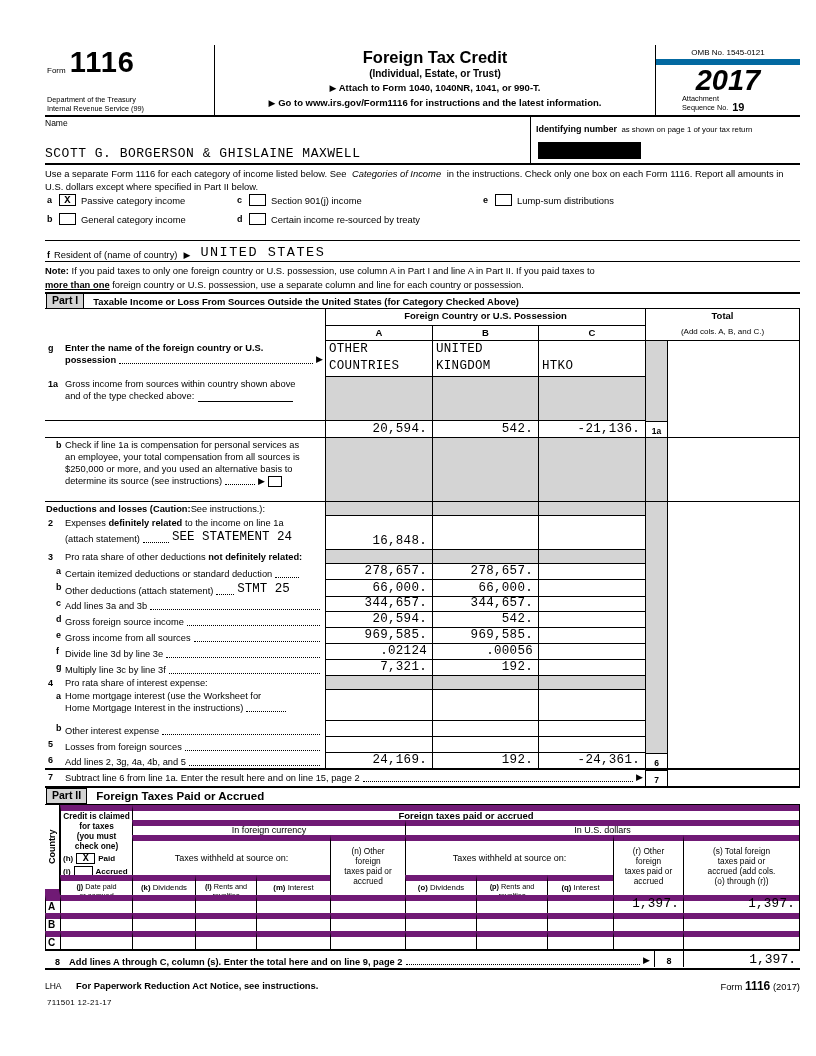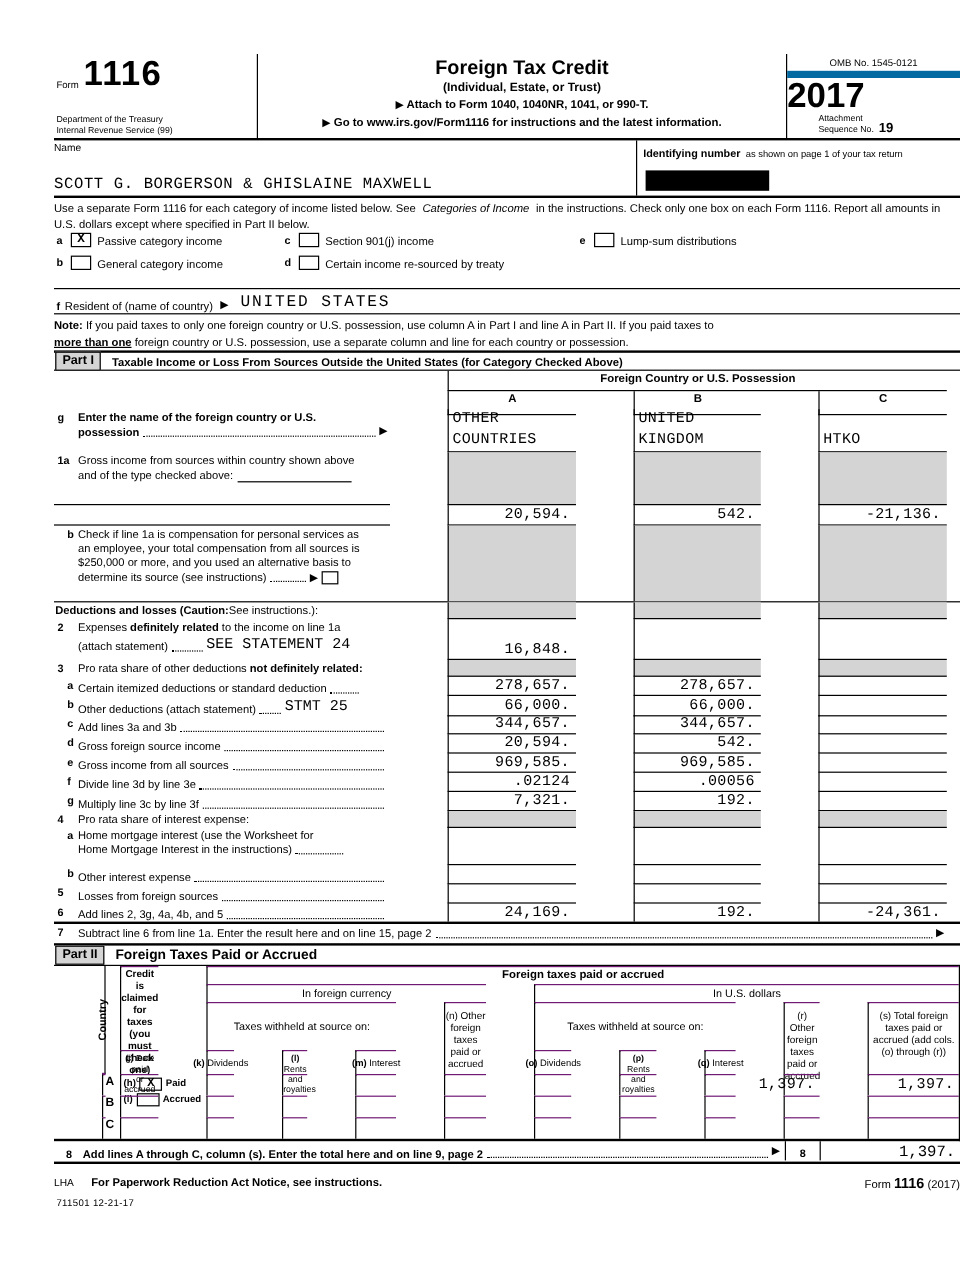--- a/index.html
+++ b/index.html
@@ -18,21 +18,21 @@
   .formword { font-size:8px; margin-right:4px; }
   .formnum { font-size:29px; font-weight:bold; line-height:0.9; letter-spacing:1px; }
   .dept { font-size:7.3px; line-height:1.25; }
   .hdr-center { text-align:center; padding-top:3px; }
   .title { font-size:16.5px; font-weight:bold; }
   .subtitle { font-size:10px; font-weight:bold; margin-top:1px; }
   .attach { font-size:9.5px; font-weight:bold; margin-top:3px; }
   .goto { font-size:9.5px; font-weight:bold; margin-top:4px; }
   .hdr-right { border-left:1px solid #000; display:flex; flex-direction:column; }
   .omb { font-size:8px; text-align:center; padding:3px 0 2px; border-bottom:6px solid #0369a1; }
-  .year { font-size:29px; font-weight:bold; text-align:left; line-height:1; margin-top:1px; }
+  .year { font-size:29px; font-weight:bold; text-align:center; line-height:1; margin-top:1px;font-style:italic; }
   .attseq { display:flex; align-items:flex-end; gap:4px; padding:0 0 2px 26px; }
   .attseq .lines { font-size:7.3px; line-height:1.2; }
   .seqno { font-size:11px; font-weight:bold; }
 
   
   .namerow { display:grid; grid-template-columns:485px 1fr; border-bottom:2px solid #000; height:48px; }
   .nr-left { position:relative; }
   .nr-name-label { font-size:8.5px; padding-top:1px; }
   .nr-name-value { position:absolute; bottom:2px; left:0; font-size:13px; letter-spacing:0.5px; }
   .nr-right { border-left:1px solid #000; padding:1px 0 0 5px; position:relative; }
@@ -59,21 +59,21 @@
 
   
   .part-bar { display:flex; align-items:center; gap:9px; border-top:2px solid #000; border-bottom:1px solid #000;
               height:17px; }
   .part-label { border:1px solid #000; background:#d4d4d4; font-weight:bold; font-size:10.5px;
                 padding:0 5px 1px; line-height:13px; margin-left:1px; }
   .pt1 { font-weight:bold; font-size:9.4px; }
   .pt2 { font-weight:bold; font-size:11.5px; }
 
   
-  .r { display:grid; grid-template-columns:280px 107px 106px 107px 22px 1fr;gap:48px; }
+  .r { display:grid; grid-template-columns:280px 107px 106px 107px 22px 1fr; }
   .lb { font-size:9.3px; line-height:1.3; display:flex; padding:1px 2px 0 0; }
   .num { font-weight:bold; font-size:9px; flex:none; width:20px; padding:1px 0 0 3px; }
   .num.sub { padding-left:11px; }
   .txt { flex:1; }
   .flexline { display:flex; align-items:flex-end; }
   .lead { flex:1; border-bottom:1.5px dotted #000; margin:0 3px 2px 3px; min-width:6px; }
   .wline { display:inline-block; width:95px; border-bottom:1px solid #000; margin-left:4px; }
   .ca,.cb,.cc { border-left:1px solid #000; font-family:"Liberation Mono","DejaVu Sans Mono",monospace;
         font-size:12.5px; letter-spacing:0.3px; display:flex; align-items:flex-end; justify-content:flex-end;
         padding:0 5px 1px 0; }
@@ -85,21 +85,21 @@
   .hc { border-left:1px solid #000; border-bottom:1px solid #000; text-align:center; font-weight:bold;
         font-size:9.5px; padding-top:1px; }
   .tag { background:#fff; border-bottom:1px solid #000; border-top:1px solid #000; font-weight:bold;
          font-size:8.5px; text-align:center; padding-top:4px; height:100%; }
   .cbx2 { width:14px; height:11px; border:1px solid #000; margin:0 0 0 3px; flex:none; }
 
   
   .t2 { display:grid; grid-template-columns:15px 72px 63px 61px 74px 75px 71px 71px 66px 70px 1fr;
         grid-template-rows:15px 15px 40px 20px 18px 18px 18px;
         border-right:1.5px solid #000; border-bottom:2px solid #000; }
-  .c2 { border-left:1px solid #000; border-top:1px solid #701a75; font-size:8.3px; text-align:center; line-height:1.2;margin-left:40px; }
+  .c2 { border-left:1px solid #000; border-top:6px solid #701a75; font-size:8.3px; text-align:center; line-height:1.2; }
   .c2 .cl { font-weight:bold; }
   .vert { writing-mode:vertical-rl; transform:rotate(180deg); font-weight:bold; font-size:9px;
           display:flex; align-items:center; justify-content:center; padding:2px 1px; }
   .credit { font-size:8.3px; font-weight:bold; text-align:center; padding-top:1px; }
   .hrow { display:flex; align-items:center; justify-content:flex-start; gap:3px; font-size:8px; padding:1px 2px; text-align:left; }
   .cbx3 { width:19px; height:11px; border:1px solid #000; font-family:"Liberation Mono","DejaVu Sans Mono",monospace;
           font-weight:bold; font-size:10px; text-align:center; line-height:10px; flex:none; }
   .mid { display:flex; align-items:center; justify-content:center; }
   .val { font-family:"Liberation Mono","DejaVu Sans Mono",monospace; font-size:12.5px; letter-spacing:0.3px;
          display:flex; align-items:flex-end; justify-content:flex-end; padding:0 4px 1px 0; }

